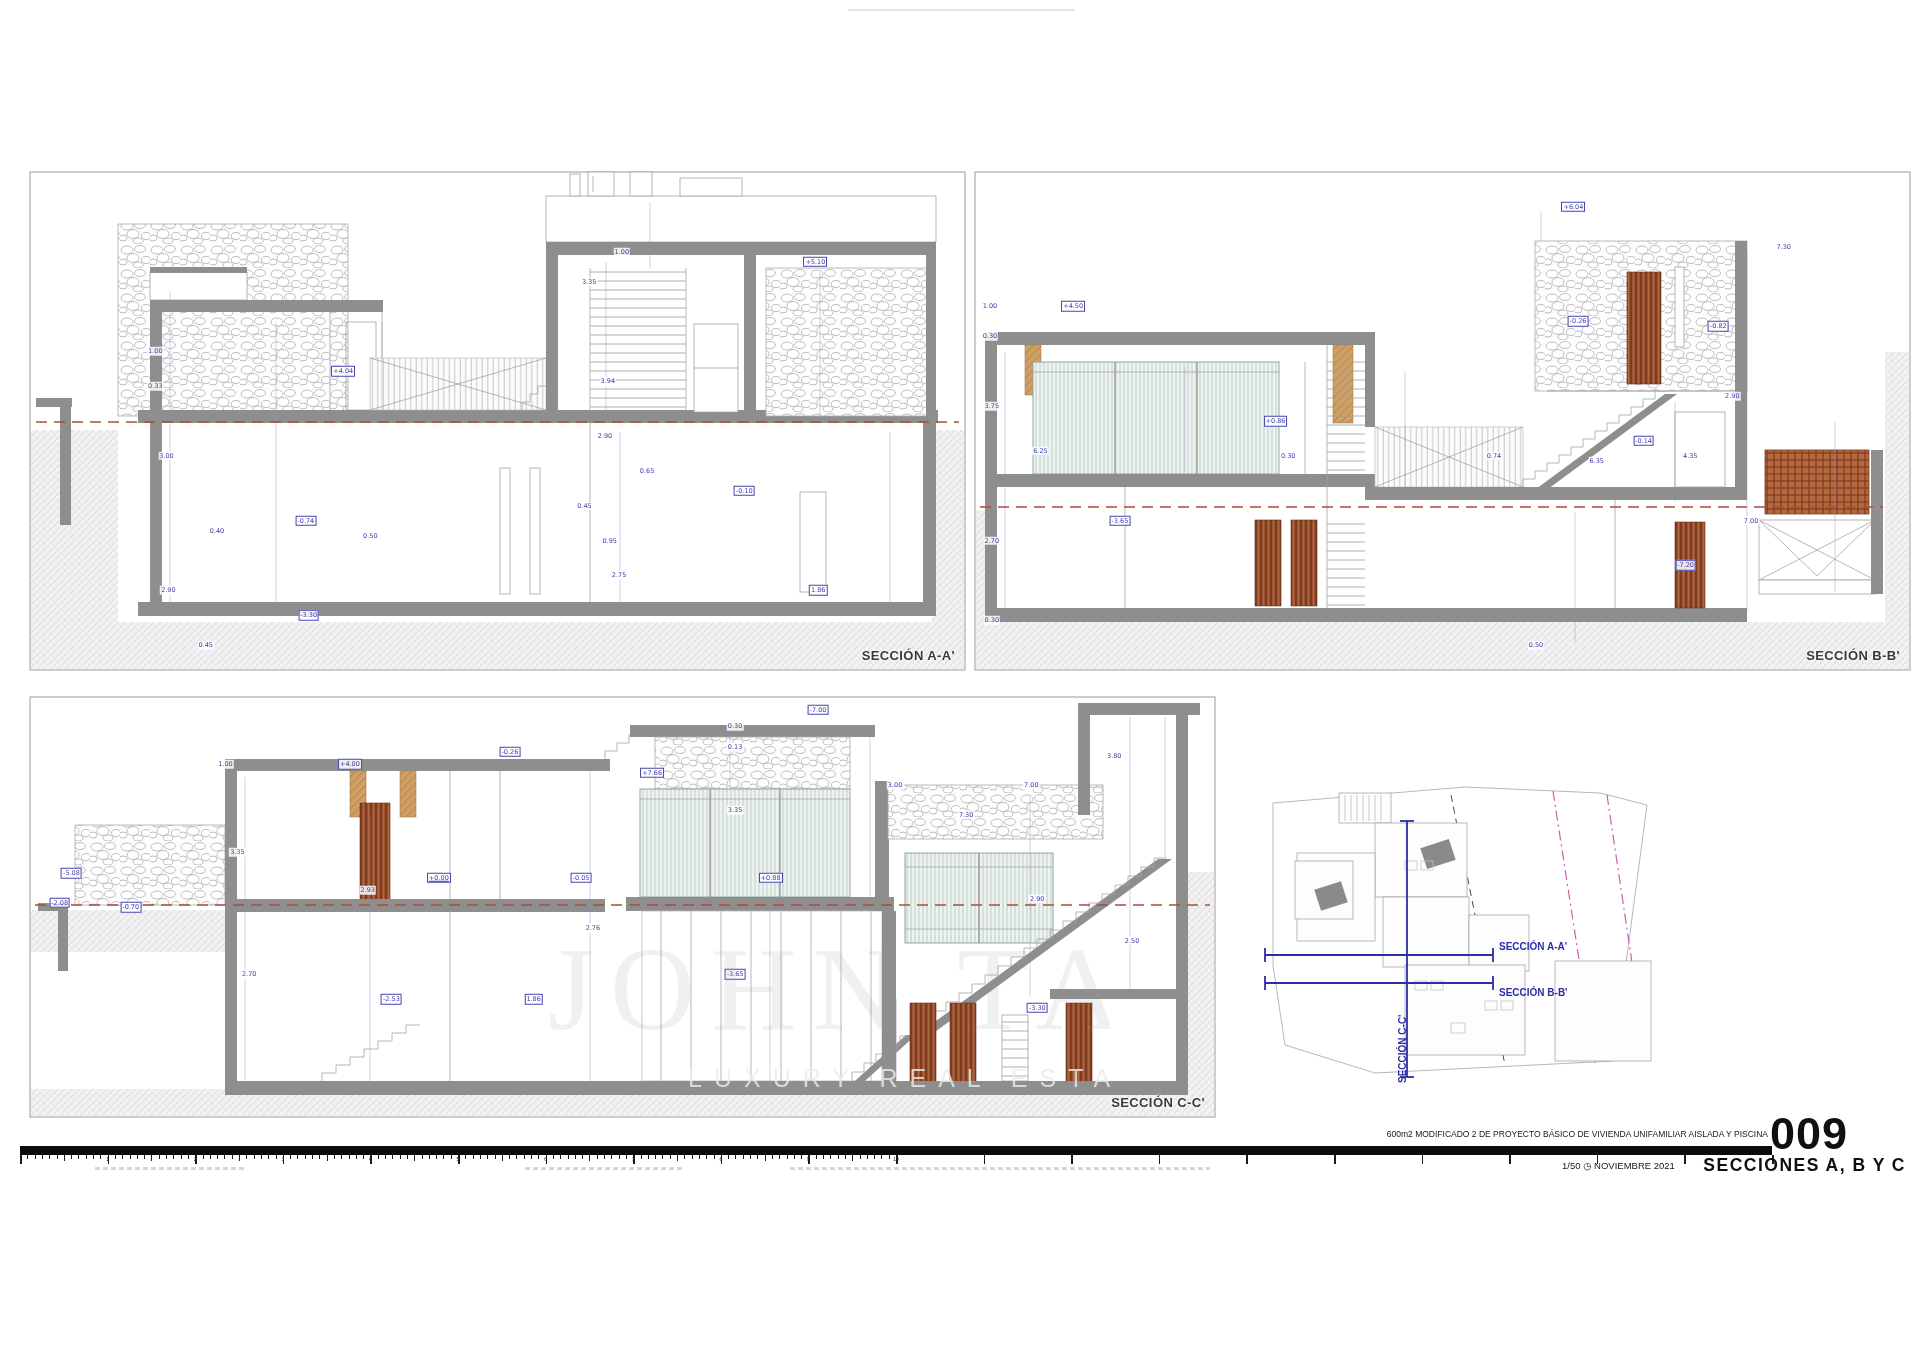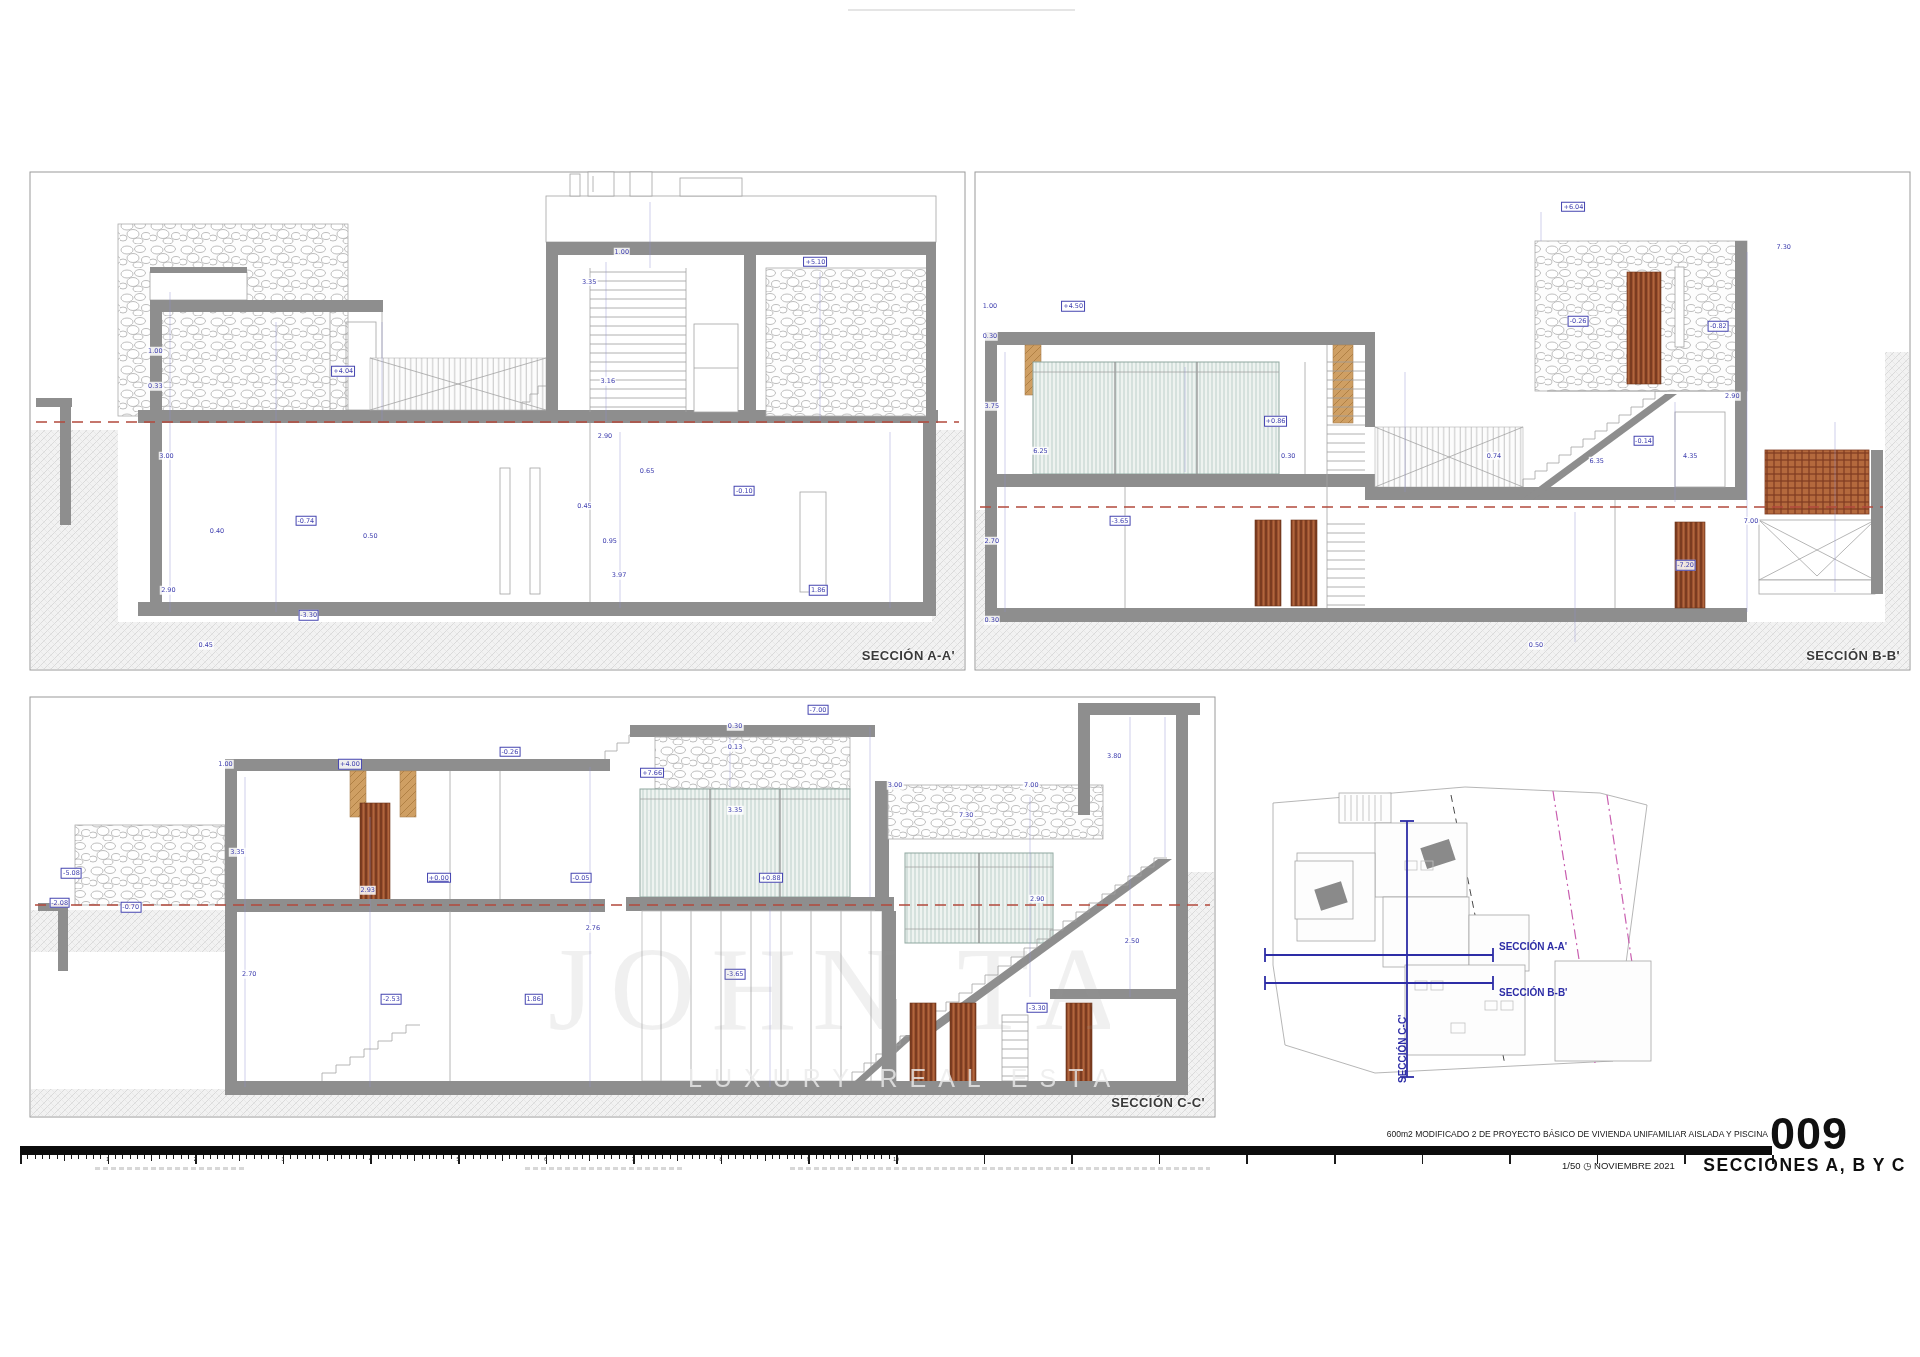--- a/index.html
+++ b/index.html
@@ -352,27 +352,27 @@
         <span class="dim box" style="left: 33.5%; top: 40%;">+4.04</span>
         <span class="dim" style="left: 14.6%; top: 57%;">3.00</span>
         <span class="dim" style="left: 20%; top: 72%;">0.40</span>
         <span class="dim box" style="left: 29.5%; top: 70%;">-0.74</span>
         <span class="dim" style="left: 36.4%; top: 73%;">0.50</span>
         <span class="dim" style="left: 14.8%; top: 84%;">2.90</span>
         <span class="dim box" style="left: 29.8%; top: 89%;">-3.30</span>
         <span class="dim" style="left: 59.8%; top: 22%;">3.35</span>
         <span class="dim" style="left: 63.3%; top: 16%;">1.00</span>
         <span class="dim box" style="left: 84%; top: 18%;">+5.10</span>
-        <span class="dim" style="left: 61.8%; top: 42%;">3.16</span>
+        <span class="dim" style="left: 61.8%; top: 42%;">3.94</span>
         <span class="dim" style="left: 61.5%; top: 53%;">2.90</span>
         <span class="dim" style="left: 66%; top: 60%;">0.65</span>
         <span class="dim" style="left: 59.3%; top: 67%;">0.45</span>
         <span class="dim box" style="left: 76.4%; top: 64%;">-0.10</span>
         <span class="dim" style="left: 62%; top: 74%;">0.95</span>
-        <span class="dim" style="left: 63%; top: 81%;">3.97</span>
+        <span class="dim" style="left: 63%; top: 81%;">2.75</span>
         <span class="dim box" style="left: 84.3%; top: 84%;">1.86</span>
         <span class="dim" style="left: 18.8%; top: 95%;">0.45</span>
       </div>
     <span class="seclabel">SECCIÓN A-A'</span>
   </div>
   <div class="secbox" style="left:975px;top:172px;width:935px;height:498px;">
     <div class="dimlayer">
         <span class="dim box" style="left: 64%; top: 7%;">+6.04</span>
         <span class="dim box" style="left: 10.5%; top: 27%;">+4.50</span>
         <span class="dim" style="left: 1.6%; top: 27%;">1.00</span>

